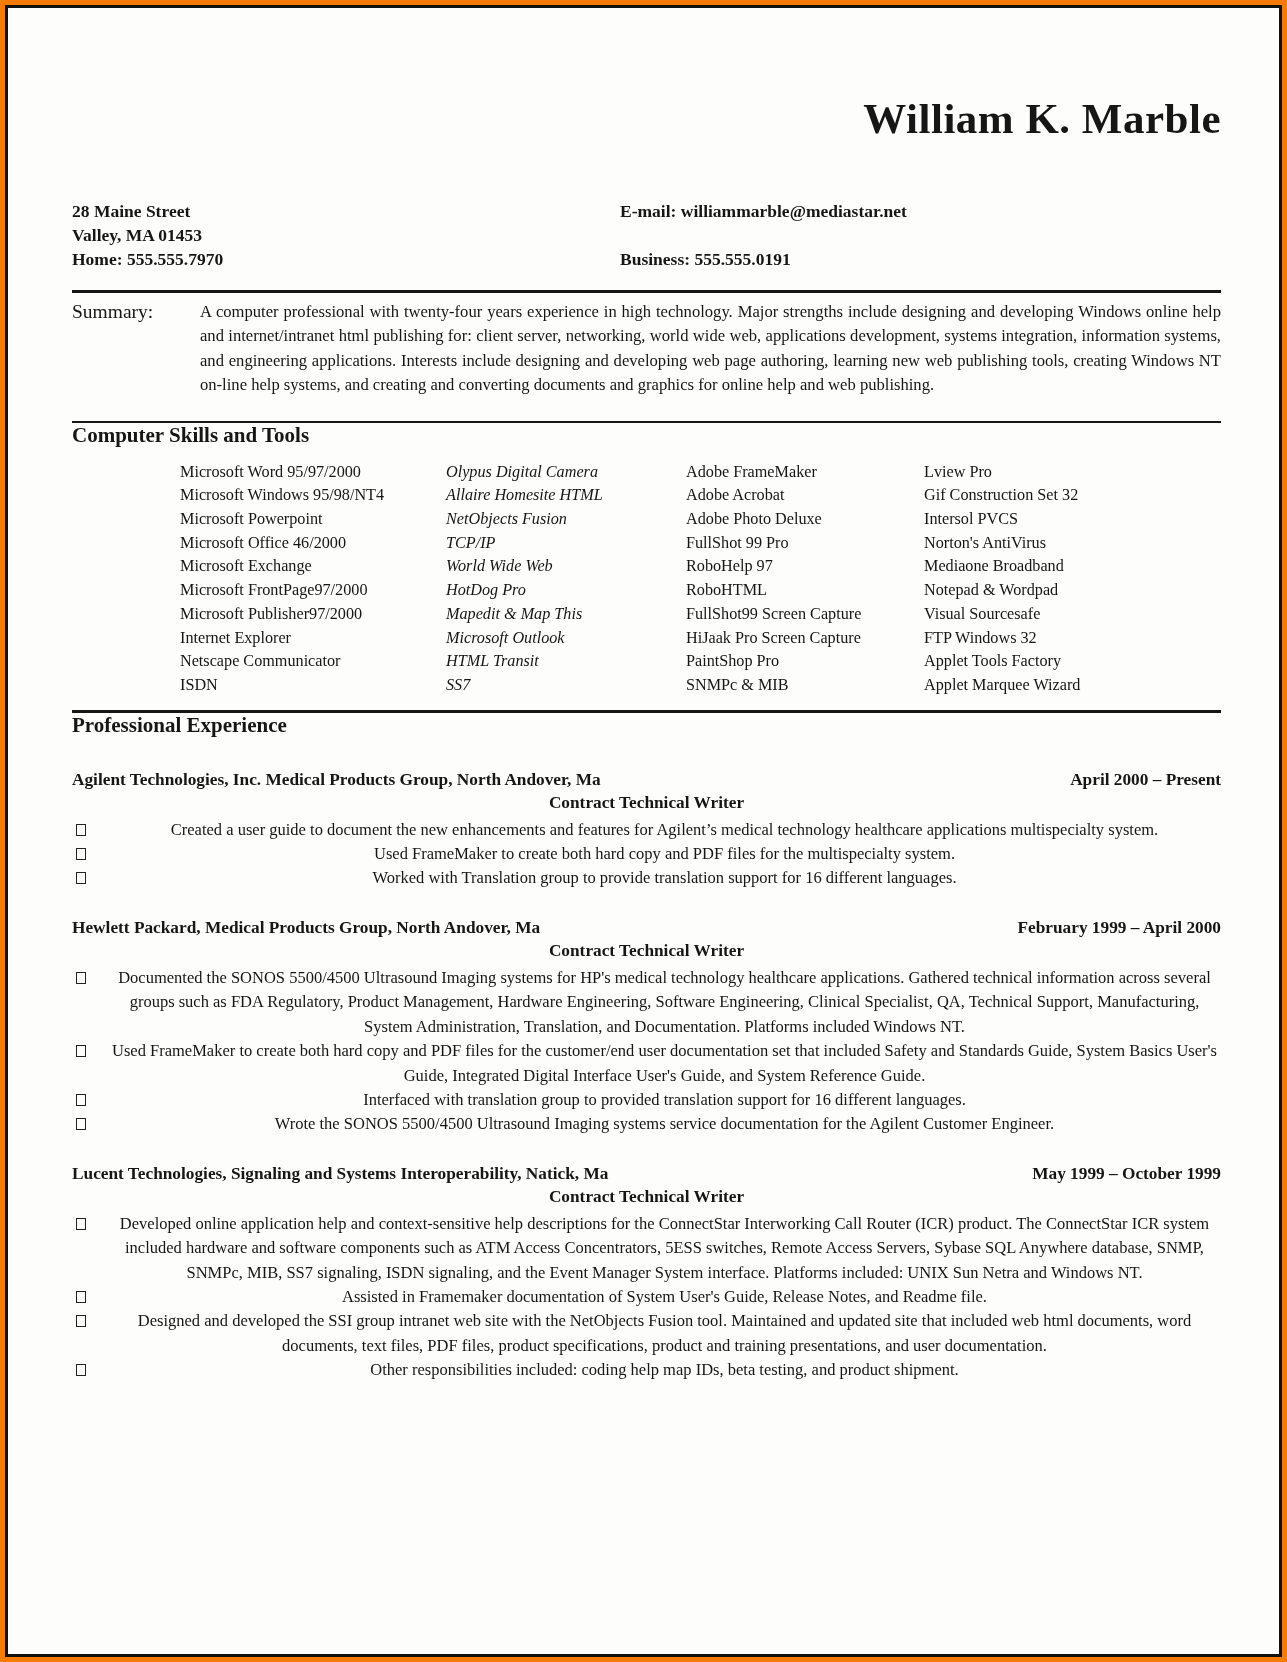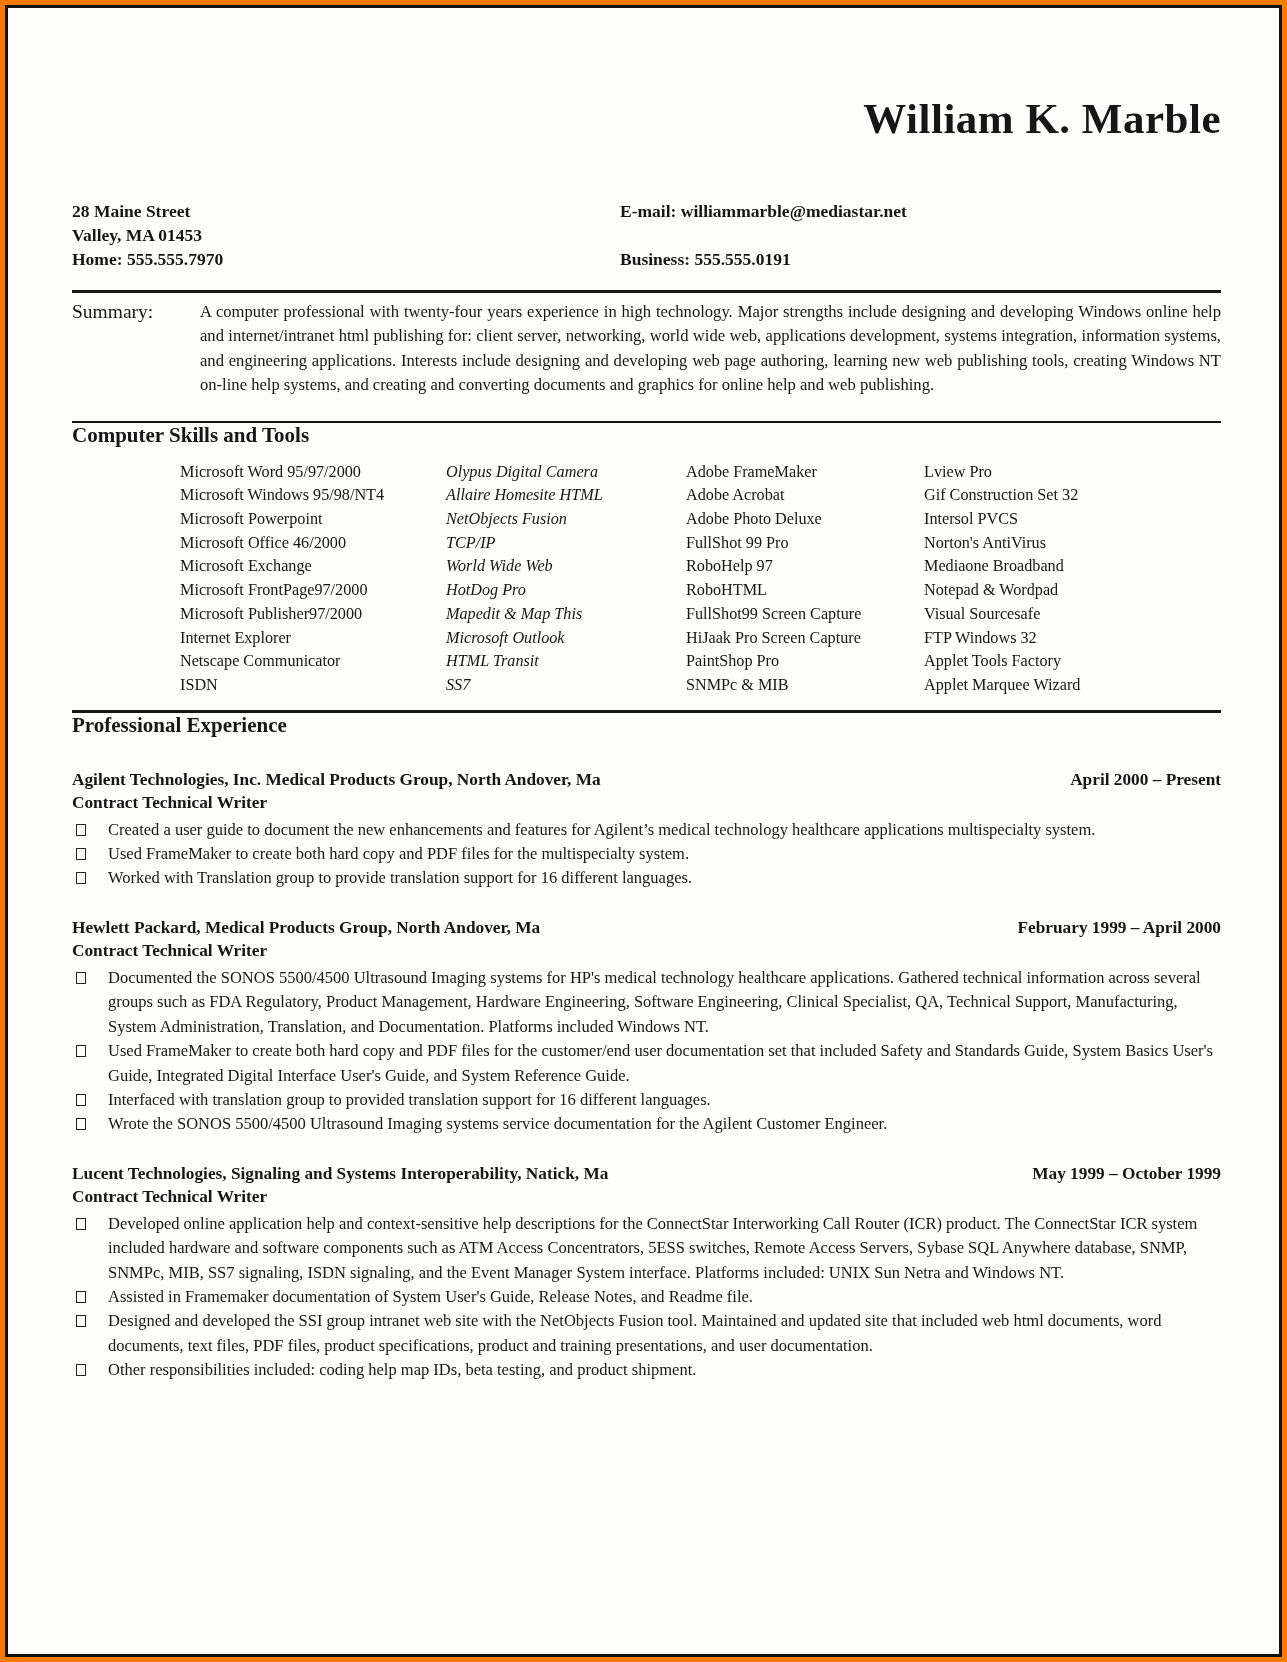--- a/index.html
+++ b/index.html
@@ -92,21 +92,21 @@
     font-size: 16.5px;
     line-height: 24.4px;
   }
   .bullet-box {
     flex: 0 0 10px;
     height: 12px;
     border: 1.6px solid #222;
     margin: 6px 22px 0 4px;
   }
   .bullet-text { flex: 1; }
-  .experience-block { margin-top: 12px; }
+  .experience-block { margin-top: 12px; text-align: center; }
 </style>
 </head>
 <body>
 
 <div class="page">
   <div class="inner">
     <div class="content">
 
       <h1 class="resume-name">William K. Marble</h1>
 

